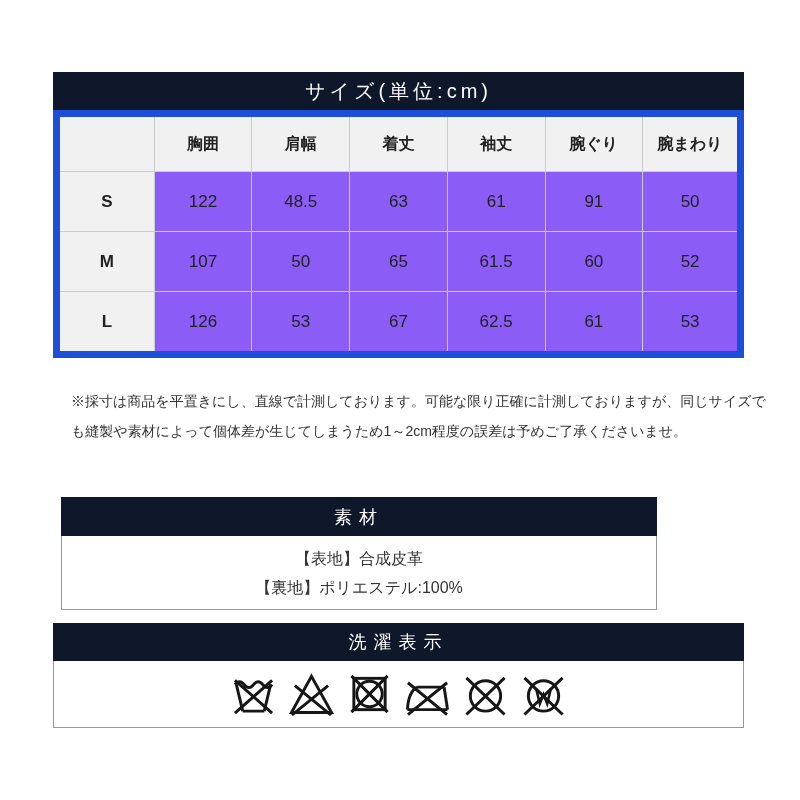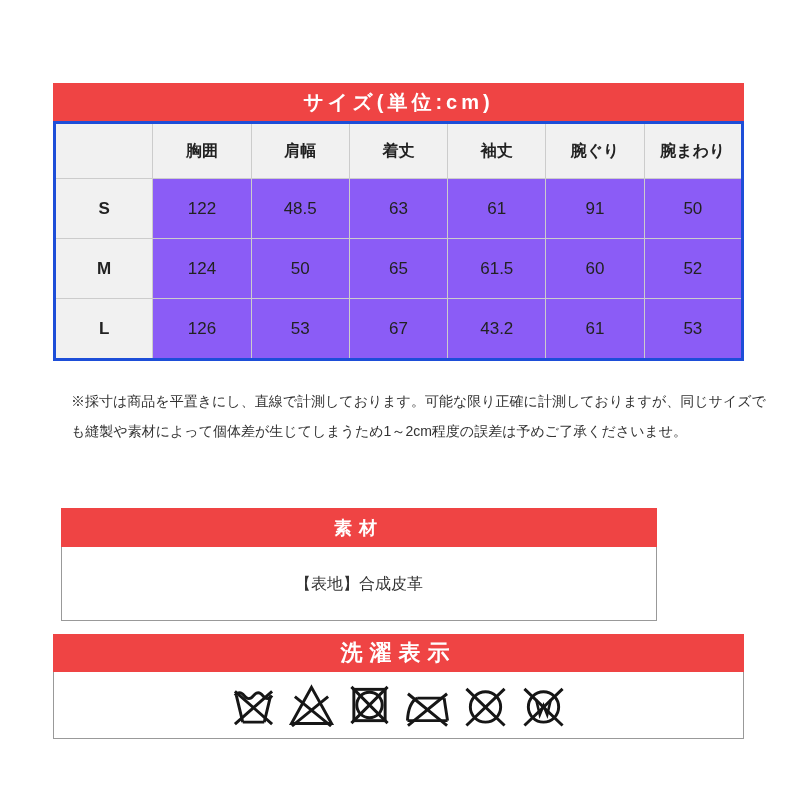--- a/index.html
+++ b/index.html
@@ -1,30 +1,30 @@
 <!DOCTYPE html>
 <html><head>
 <meta charset="utf-8">
 <style>
   html, body { margin:0; padding:0; background:#ffffff; }
   body { width:800px; height:800px; font-family:"Liberation Sans", sans-serif; color:#333; }
   .page { position:relative; width:800px; height:800px; overflow:hidden; background:#fff; }
 
   
   .bar {
-    background:#ef4444; color:#fff; font-weight:bold;
-    display:flex; align-items:center; justify-content:center;margin-top:11px;
+    background:#0f172a; color:#fff; font-weight:normal;
+    display:flex; align-items:center; justify-content:center;
   }
 
   
   .size-section { position:absolute; left:53px; top:72px; width:691px; }
   .size-section .bar { height:38px; font-size:20px; letter-spacing:4px; }
   table.size-table {
     width:100%; border-collapse:collapse; table-layout:fixed;
-    border:3px solid #1d4ed8;
+    border:7px solid #1d4ed8;
     padding-left:28px;
   }
   table.size-table th, table.size-table td {
     border:1px solid #cccccc; text-align:center; vertical-align:middle;
     font-size:17px; color:#222; padding:0;
   }
   table.size-table thead th {
     height:54px; background:#f1f1f1; font-weight:bold; font-size:16px;
   }
   table.size-table tbody th {
@@ -42,21 +42,21 @@
   .material-section .bar { height:39px; font-size:18px; letter-spacing:7px; }
   .material-body {
     border:1px solid #999; border-top:none; background:#fff; height:73px;
     display:flex; flex-direction:column; align-items:center; justify-content:center;
     font-size:16px; color:#333;
   }
   .material-body p { margin:0; line-height:29px; }
 
   
   .care-section { position:absolute; left:53px; top:623px; width:691px; }
-  .care-section .bar { height:38px; font-size:22px; letter-spacing:7px; }
+  .care-section .bar { height:38px; font-size:18px; letter-spacing:7px; }
   .care-body {
     border:1px solid #999; border-top:none; background:#fff; height:66px;
     display:flex; align-items:center; justify-content:center; gap:11px;
   }
   .care-icon { display:block; }
 </style>
 </head>
 <body>
 
 <div class="page">
@@ -82,53 +82,54 @@
           <th>S</th>
           <td>122</td>
           <td>48.5</td>
           <td>63</td>
           <td>61</td>
           <td>91</td>
           <td>50</td>
         </tr>
         <tr>
           <th>M</th>
-          <td>124</td>
+          <td>107</td>
           <td>50</td>
           <td>65</td>
           <td>61.5</td>
           <td>60</td>
           <td>52</td>
         </tr>
         <tr>
           <th>L</th>
           <td>126</td>
           <td>53</td>
           <td>67</td>
-          <td>43.2</td>
+          <td>62.5</td>
           <td>61</td>
           <td>53</td>
         </tr>
       </tbody>
     </table>
   </section>
 
   <div class="notes">
     <p class="note1" style="margin:16px">
       <span class="note-line">※採寸は商品を平置きにし、直線で計測しております。可能な限り正確に計測しておりますが、同じサイズで</span>
       <span class="note-line">も縫製や素材によって個体差が生じてしまうため1～2cm程度の誤差は予めご了承くださいませ。</span>
     </p>
   </div>
 
   <section class="material-section">
     <div class="bar">
       <span>素材</span>
     </div>
     <div class="material-body">
       <p>【表地】合成皮革</p>
+      <p>【裏地】ポリエステル:100%</p>
     </div>
   </section>
 
   <section class="care-section">
     <div class="bar">
       <span>洗濯表示</span>
     </div>
     <div class="care-body">
 
       <svg class="care-icon" width="47" height="44" viewBox="0 0 48 45" fill="none" stroke="#161616" stroke-width="3">

